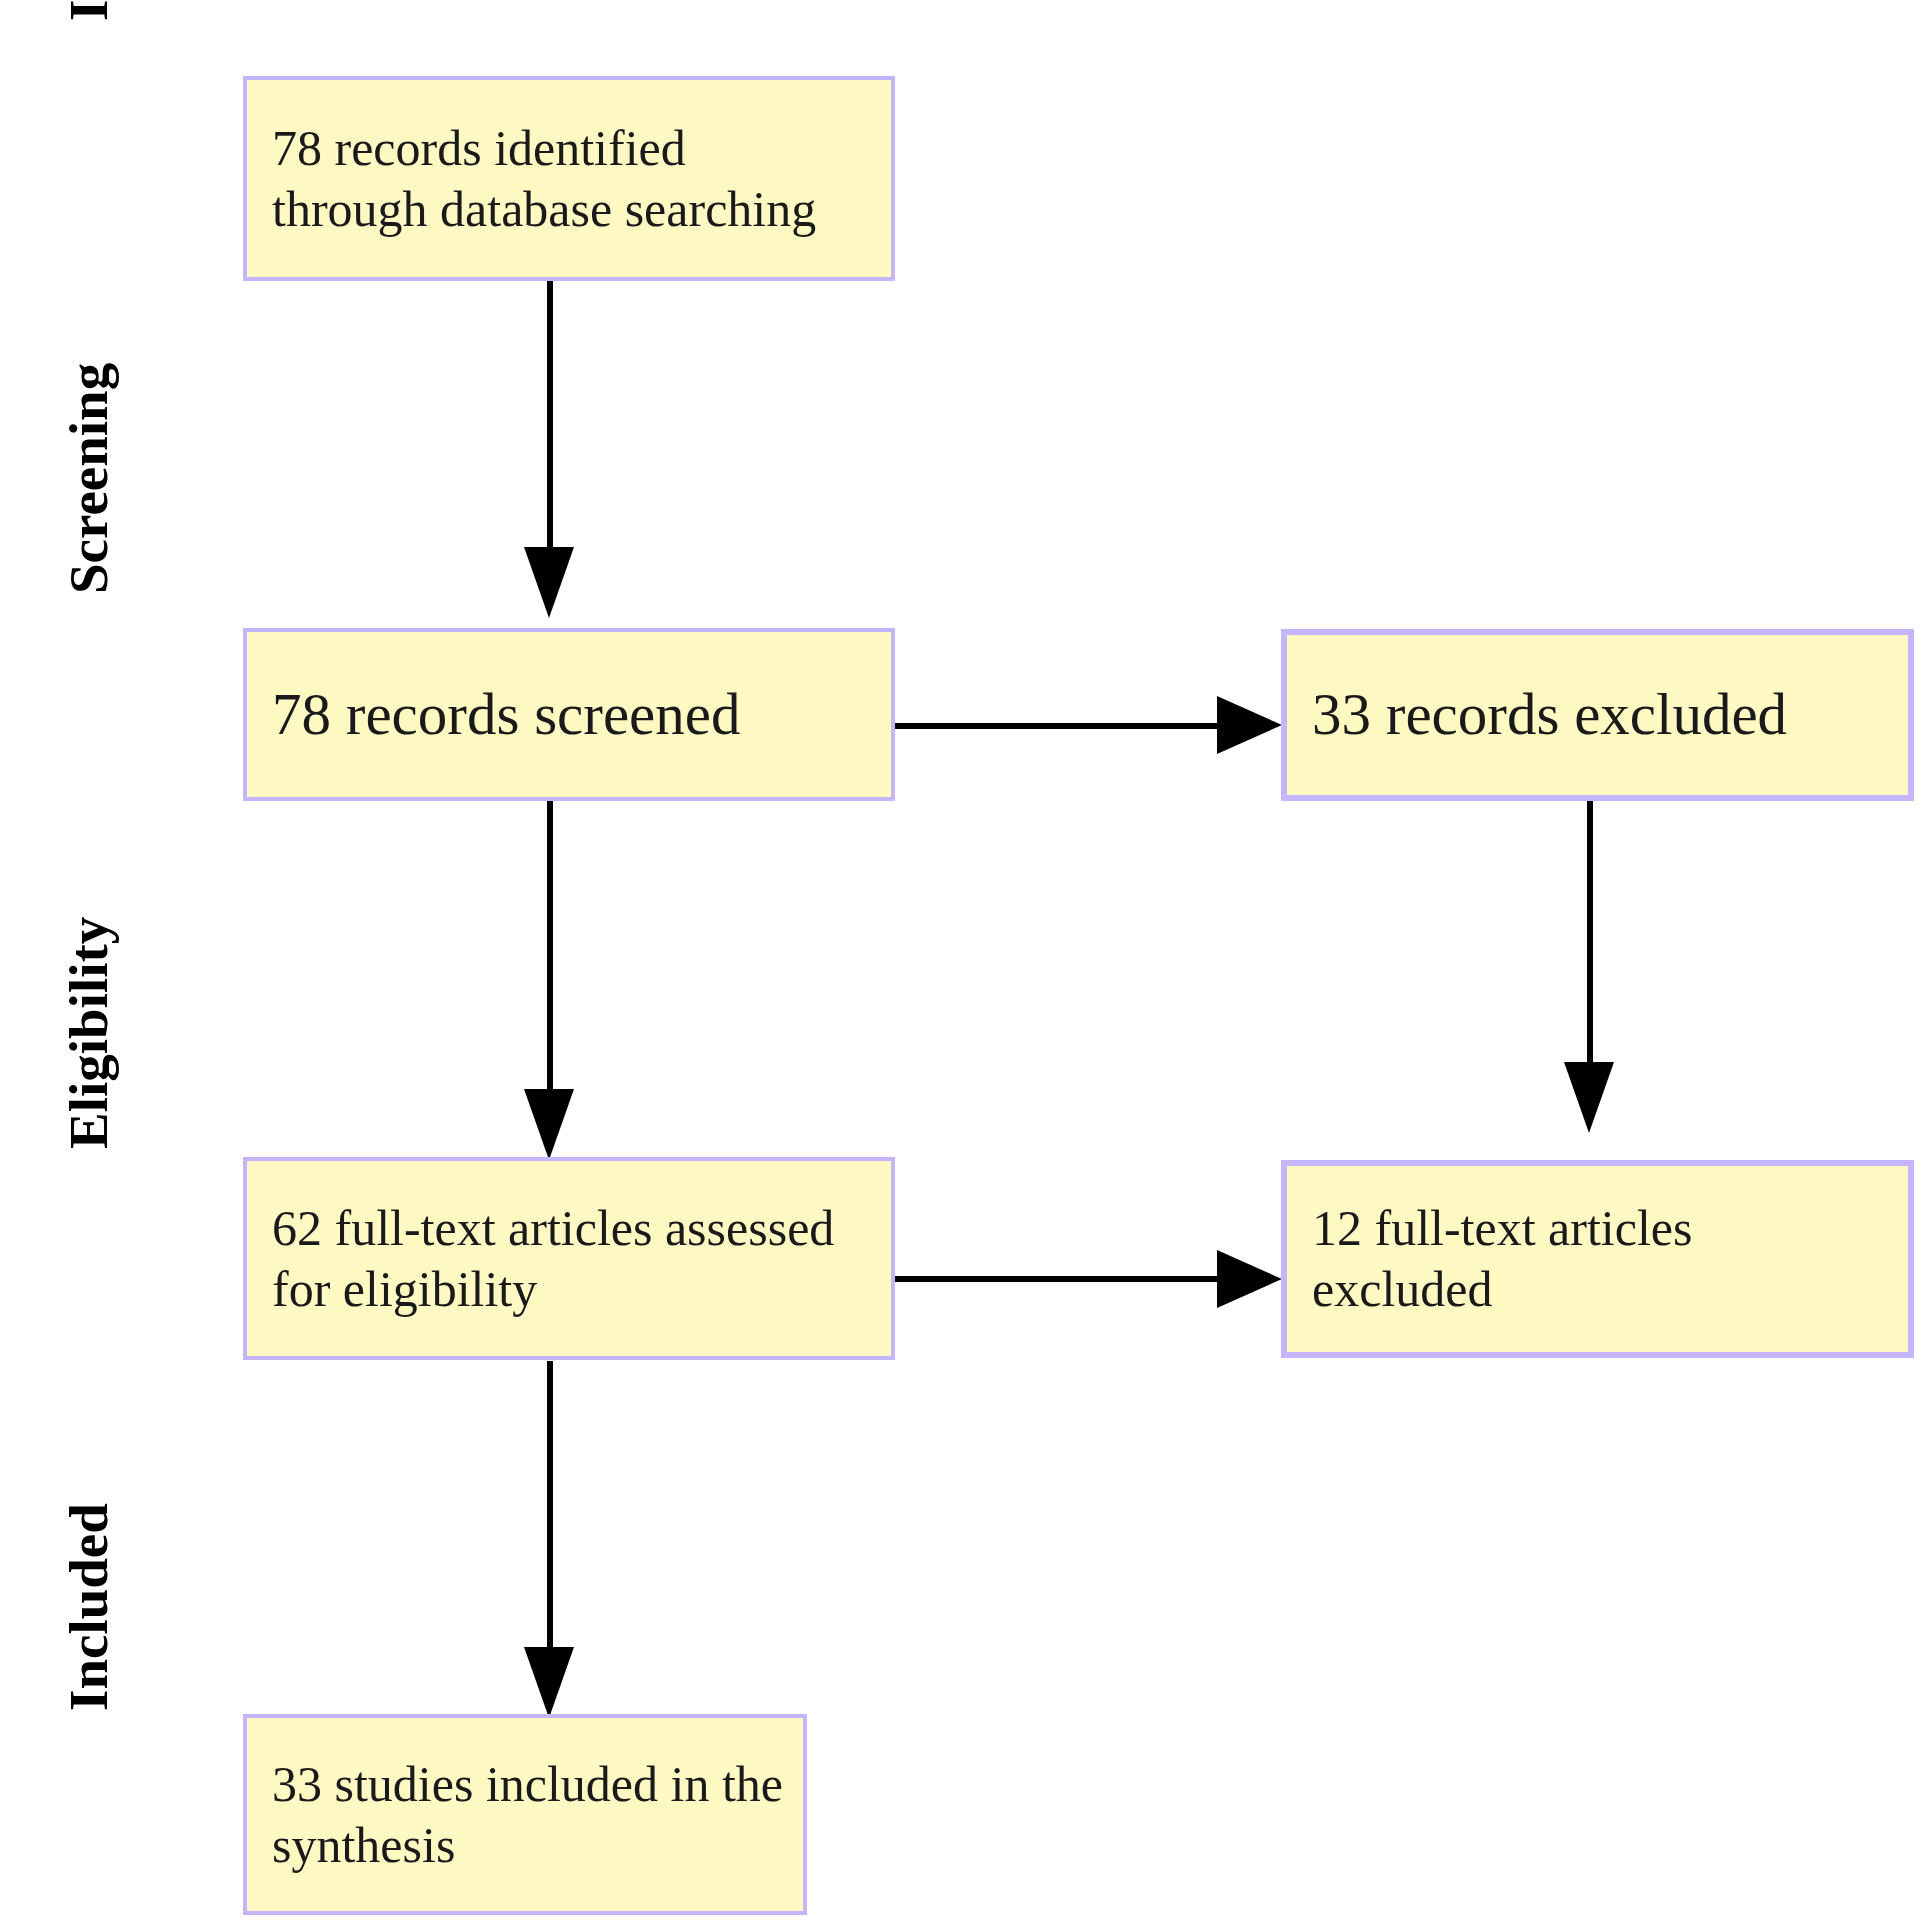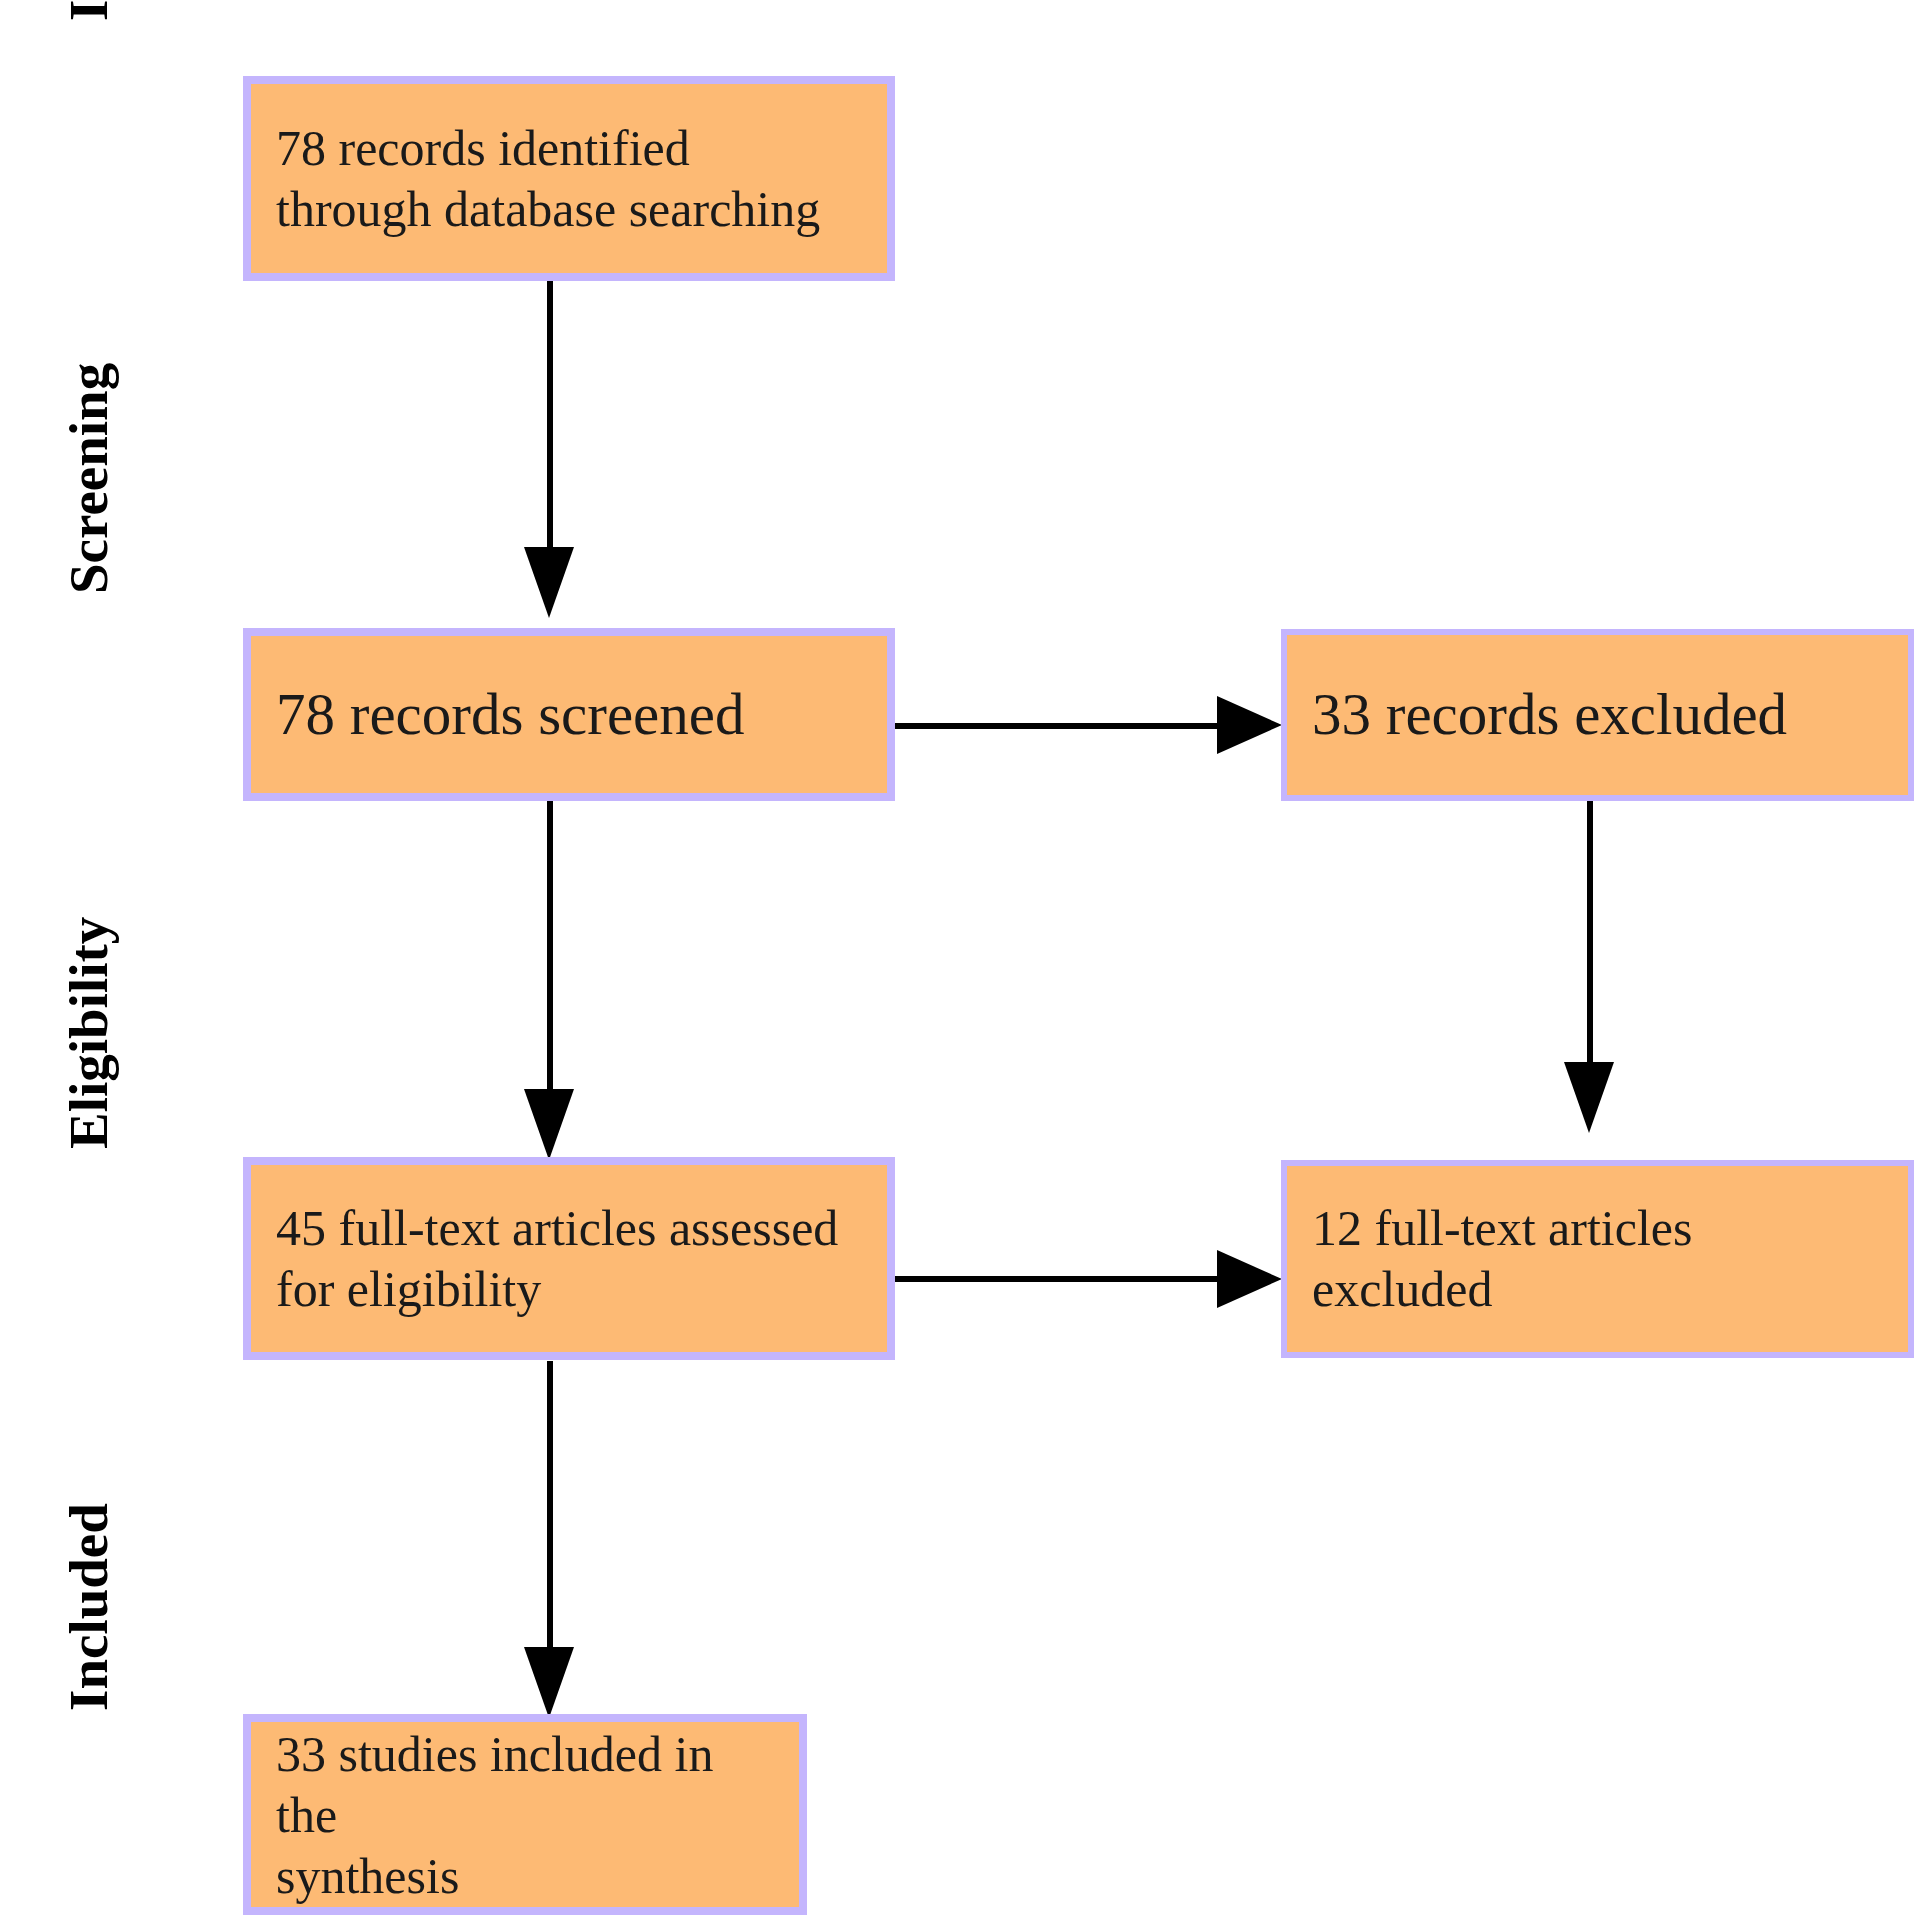--- a/index.html
+++ b/index.html
@@ -28,22 +28,22 @@
     white-space: nowrap;
     transform-origin: left bottom;
     transform: rotate(-90deg);
     letter-spacing: 0px;
   }
 
   
   .box {
     position: absolute;
     box-sizing: border-box;
-    background: #fdba74;
-    border: 8px solid #c4b5fd;
+    background: #fef9c3;
+    border: 4px solid #c4b5fd;
     display: block;
   }
   .box.thin {
     border-width: 6px;
   }
   .box-text {
     position: absolute;
     left: 25px;
     right: 16px;
     top: 50%;
@@ -119,21 +119,21 @@
     <div class="box-text">33 records excluded</div>
   </div>
 
   <div class="vline" style="left:547px; top:801px; height:291px;"></div>
   <div class="arrow-down" style="left:524px; top:1089px;"></div>
 
   <div class="vline" style="left:1587px; top:801px; height:264px;"></div>
   <div class="arrow-down" style="left:1564px; top:1062px;"></div>
 
   <div class="box" style="left:243px; top:1157px; width:652px; height:203px;">
-    <div class="box-text two-line">45 full-text articles assessed
+    <div class="box-text two-line">62 full-text articles assessed
 for eligibility</div>
   </div>
 
   <div class="hline" style="left:895px; top:1276px; width:330px;"></div>
   <div class="arrow-right" style="left:1217px; top:1250px;"></div>
 
   <div class="box thin" style="left:1281px; top:1160px; width:633px; height:198px;">
     <div class="box-text two-line">12 full-text articles
 excluded</div>
   </div>

